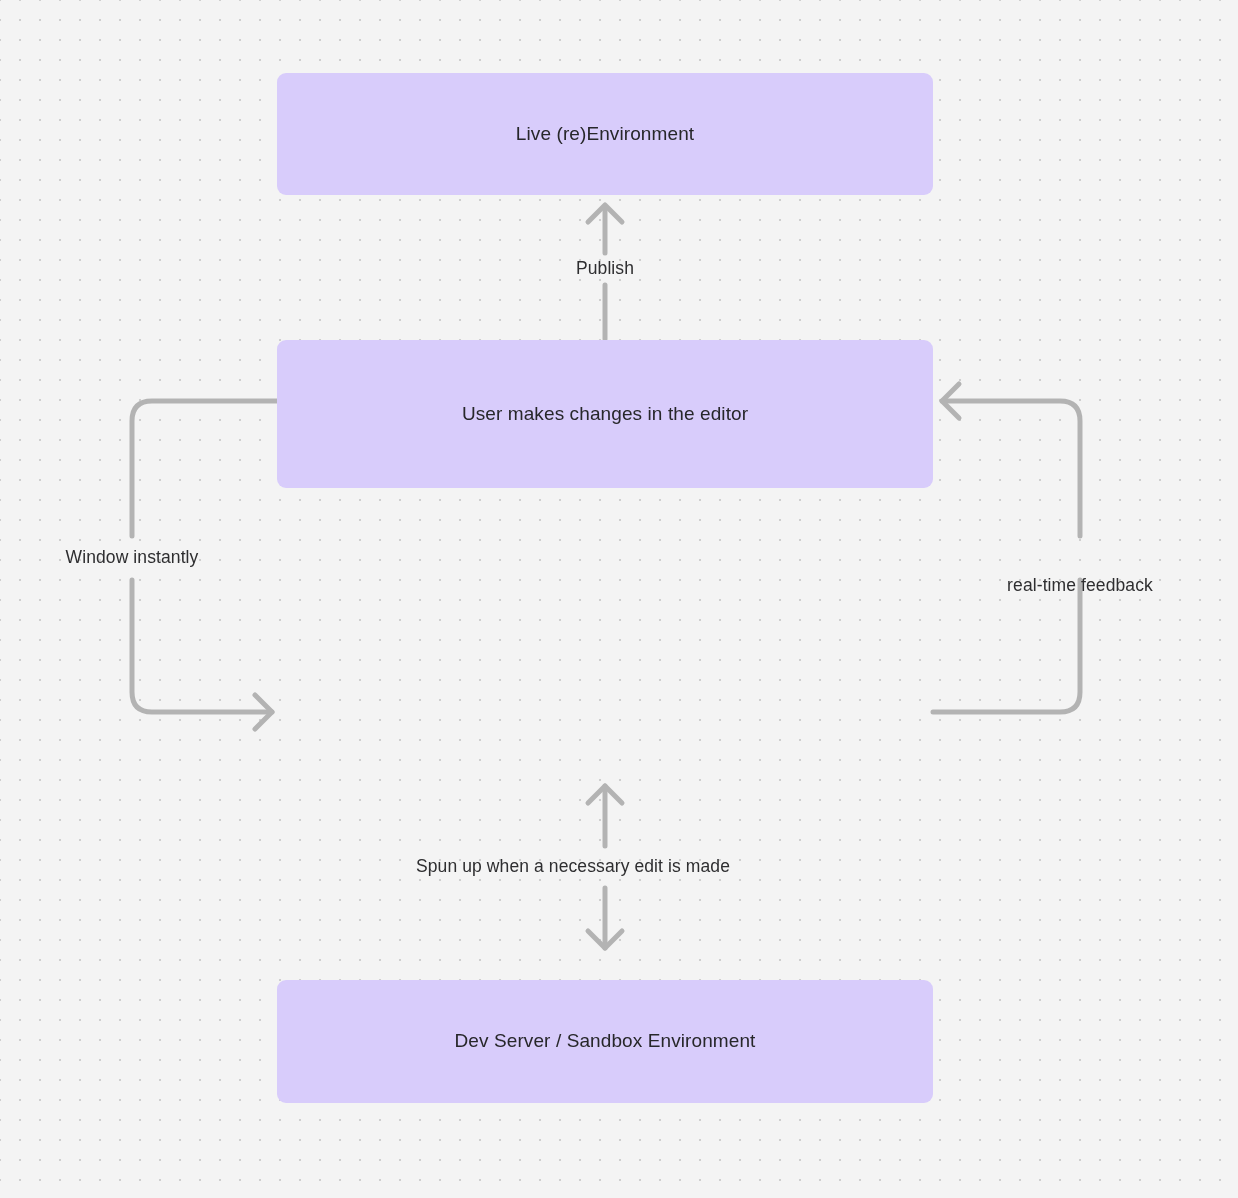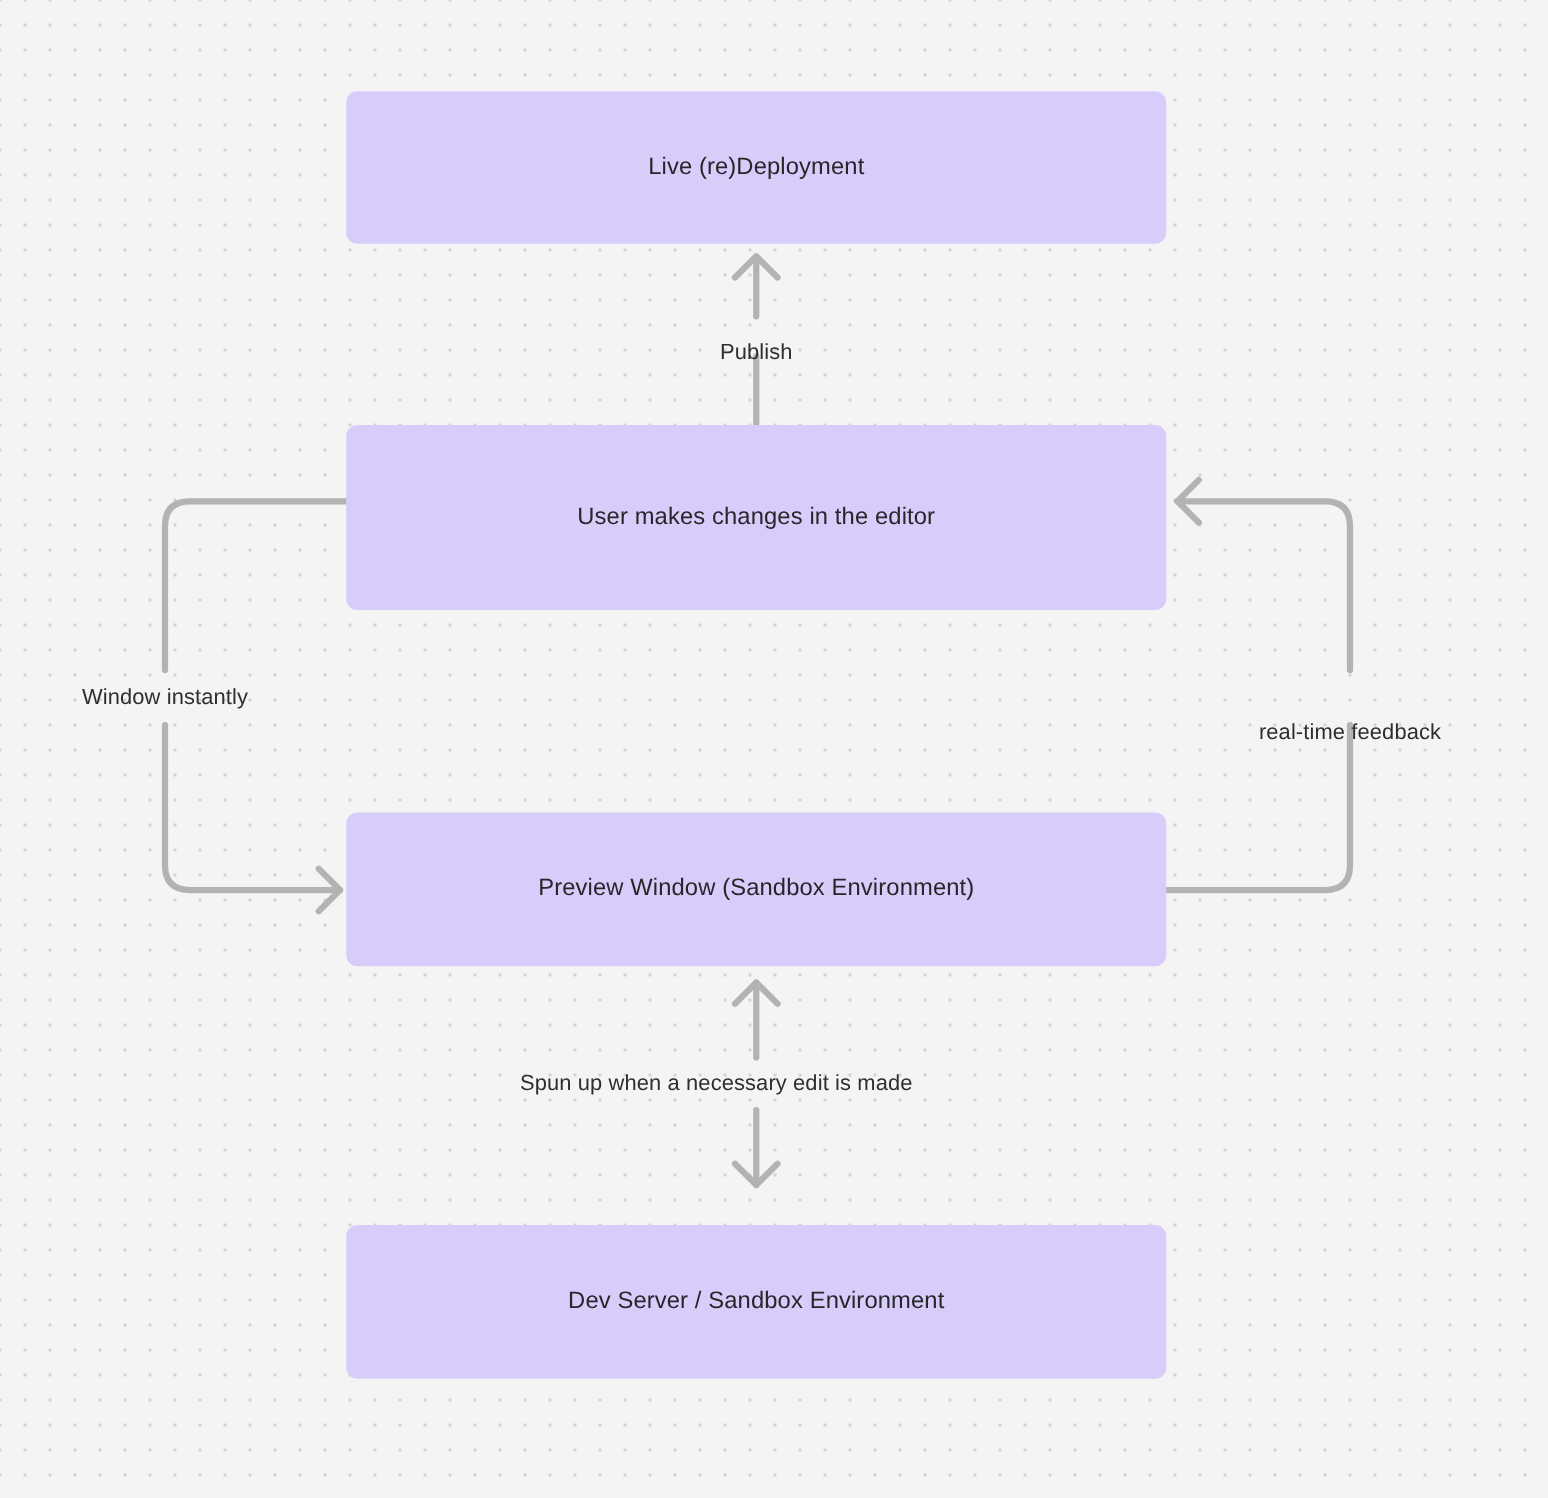--- a/index.html
+++ b/index.html
@@ -80,36 +80,33 @@
 
     <g>
       <path d="M605 846 L605 786" fill="none" stroke="#b3b3b3" stroke-width="5" stroke-linecap="round"></path>
       <path d="M588 803 L605 786 L622 803" fill="none" stroke="#b3b3b3" stroke-width="5" stroke-linecap="round" stroke-linejoin="round"></path>
       <path d="M605 888 L605 948" fill="none" stroke="#b3b3b3" stroke-width="5" stroke-linecap="round"></path>
       <path d="M588 931 L605 948 L622 931" fill="none" stroke="#b3b3b3" stroke-width="5" stroke-linecap="round" stroke-linejoin="round"></path>
     </g>
   </svg>
 
   <div class="node" style="left:277px; top:73px; width:656px; height:122px;">
-    <span>Live (re)Deployment</span>
+    <span>Live (re)Environment</span>
   </div>
 
   <div class="node" style="left:277px; top:340px; width:656px; height:148px;">
     <span>User makes changes in the editor</span>
   </div>
 
-  <div class="node" style="left:277px; top:650px; width:656px; height:123px;">
-    <span>Preview Window (Sandbox Environment)</span>
-  </div>
 
   <div class="node" style="left:277px; top:980px; width:656px; height:123px;">
     <span>Dev Server / Sandbox Environment</span>
   </div>
 
-  <div class="edge-label" style="left:605px; top:282px;">Publish</div>
+  <div class="edge-label" style="left:605px; top:269px;">Publish</div>
 
   <div class="edge-label" style="left:132px; top:558px;">Window instantly</div>
 
   <div class="edge-label" style="left:1080px; top:586px;">real-time feedback</div>
 
   <div class="edge-label" style="left:573px; top:867px;text-align:right;">Spun up when a necessary edit is made</div>
 
 </div>
 
 </body></html>

